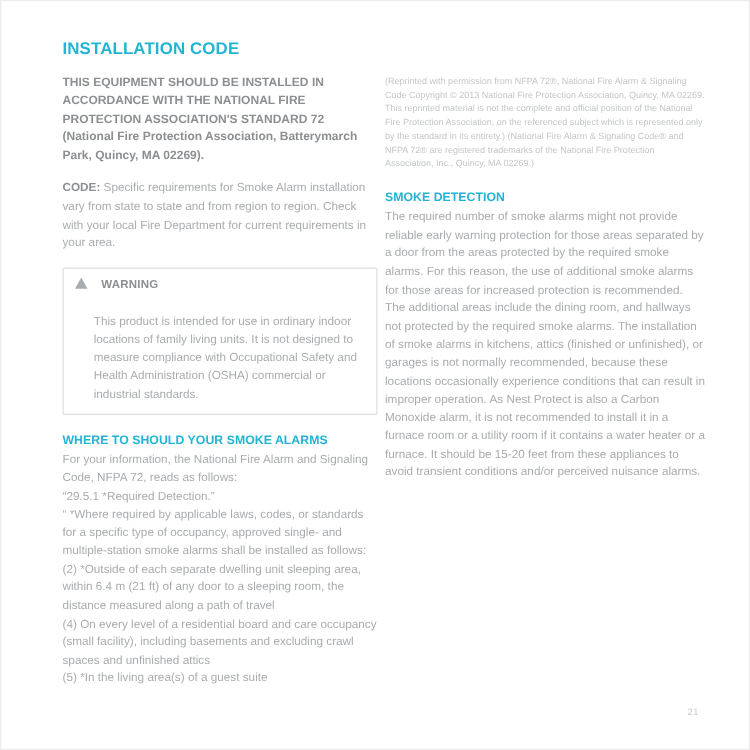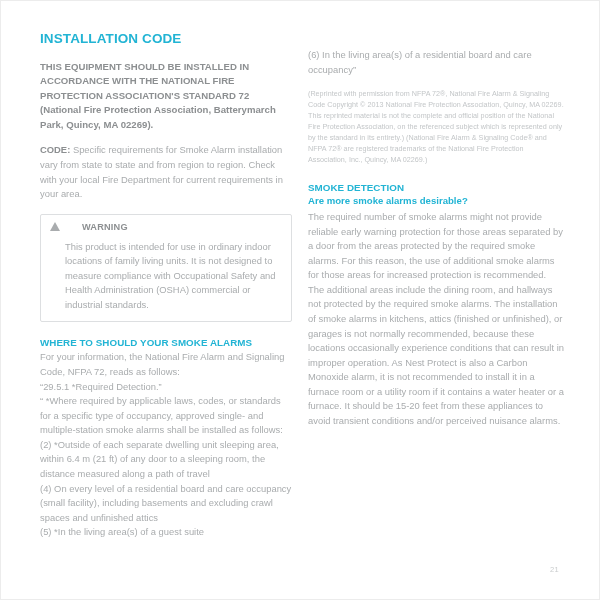--- a/index.html
+++ b/index.html
@@ -24,21 +24,21 @@
     left: 0;
     top: 0;
     width: 600px;
     height: 600px;
   }
   .col {
     position: absolute;
     top: 30px;
   }
   .col-left {
-    left: 39px;
+    left: 49px;
     width: 252px;
   }
   .col-right {
     left: 307px;
     width: 256px;
   }
 
   .section-title {
     color: #22b4d4;
     font-size: 13.5px;
@@ -74,22 +74,22 @@
   .warning-box {
     border: 1px solid #dddfe1;
     border-radius: 2px;
     padding: 7px 10px 8px 9px;
     margin: 0 0 15px 0;
     box-sizing: border-box;
   }
   .warning-head {
     display: flex;
     align-items: center;
-    gap: 22px;
-    margin-bottom: 8px;
+    gap: 11px;
+    margin-bottom: 18px;
     text-align: center;
   }
   .warn-triangle {
     width: 0;
     height: 0;
     border-left: 5px solid transparent;
     border-right: 5px solid transparent;
     border-bottom: 9px solid #a9acae;
     display: block;
   }
@@ -184,29 +184,27 @@
         <p>(4) On every level of a residential board and care occupancy (small facility), including basements and excluding crawl spaces and unfinished attics</p>
         <p>(5) *In the living area(s) of a guest suite</p>
       </div>
 
     </div>
 
     <div class="col col-right">
 
       <div class="spacer-md"></div>
 
-      <p class="body-text">(6) In the living area(s) of a residential board and care occupancy”</p>
 
       <div class="spacer-sm"></div>
 
       <p class="fineprint">(Reprinted with permission from NFPA 72®, National Fire Alarm &amp; Signaling Code Copyright © 2013 National Fire Protection Association, Quincy, MA 02269. This reprinted material is not the complete and official position of the National Fire Protection Association, on the referenced subject which is represented only by the standard in its entirety.) (National Fire Alarm &amp; Signaling Code® and NFPA 72® are registered trademarks of the National Fire Protection Association, Inc., Quincy, MA 02269.)</p>
 
       <h2 class="sub-head">SMOKE DETECTION</h2>
 
-      <h3 class="sub-head-2">Are more smoke alarms desirable?</h3>
 
       <p class="body-text">The required number of smoke alarms might not provide reliable early warning protection for those areas separated by a door from the areas protected by the required smoke alarms. For this reason, the use of additional smoke alarms for those areas for increased protection is recommended. The additional areas include the dining room, and hallways not protected by the required smoke alarms. The installation of smoke alarms in kitchens, attics (finished or unfinished), or garages is not normally recommended, because these locations occasionally experience conditions that can result in improper operation. As Nest Protect is also a Carbon Monoxide alarm, it is not recommended to install it in a furnace room or a utility room if it contains a water heater or a furnace. It should be 15-20 feet from these appliances to avoid transient conditions and/or perceived nuisance alarms.</p>
 
     </div>
 
   </div>
 
   <div class="page-number">21</div>
 
 </div>

